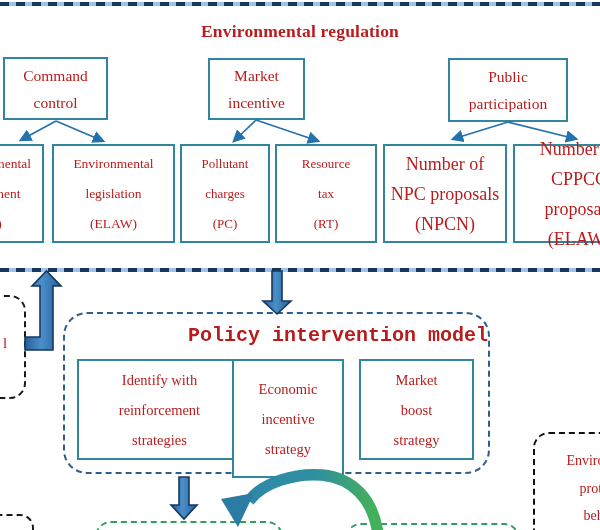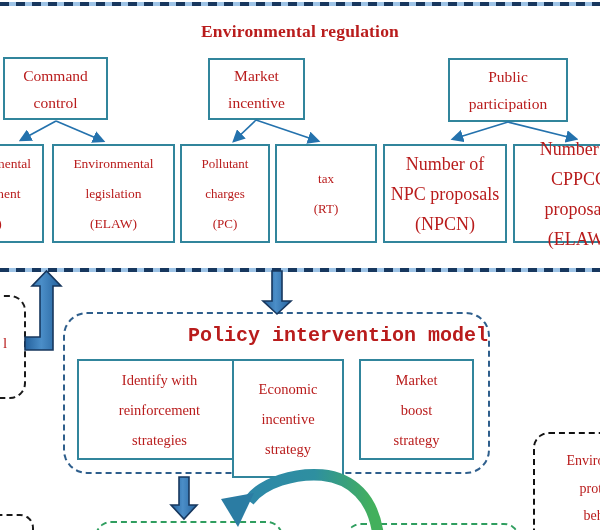--- a/index.html
+++ b/index.html
@@ -83,20 +83,21 @@
     <span class="l">Environmental</span>
     <span class="l">legislation</span>
     <span class="l">(ELAW)</span>
   </div>
   <div class="tealbox r2 big" style="left:180px;top:144px;width:90px;height:99px">
     <span class="l">Pollutant</span>
     <span class="l">charges</span>
     <span class="l">(PC)</span>
   </div>
   <div class="tealbox r2 big" style="left:275px;top:144px;width:102px;height:99px">
+    <span class="l">Resource</span>
     <span class="l">tax</span>
     <span class="l">(RT)</span>
   </div>
   <div class="tealbox r2 small" style="left:383px;top:144px;width:124px;height:99px">
     <span class="l">Number of</span>
     <span class="l">NPC proposals</span>
     <span class="l">(NPCN)</span>
   </div>
   <div class="tealbox r2 small" style="left:513px;top:144px;width:132px;height:99px">
     <span class="l">Number of</span>

